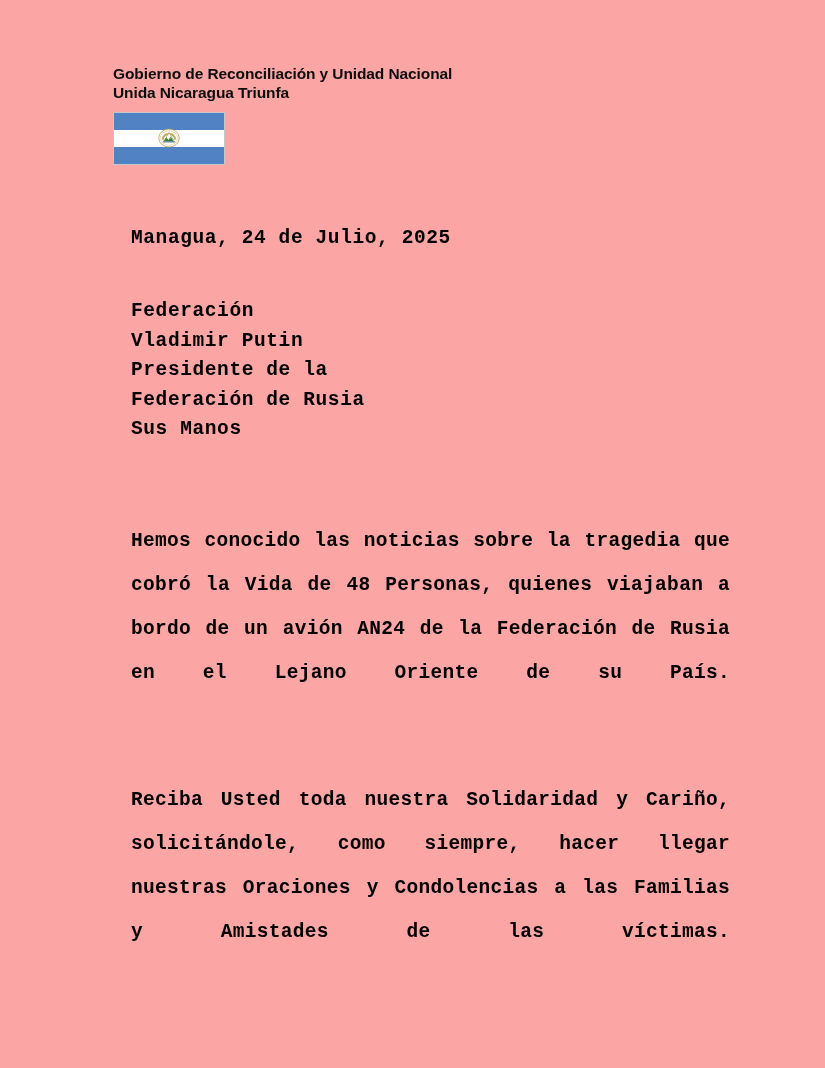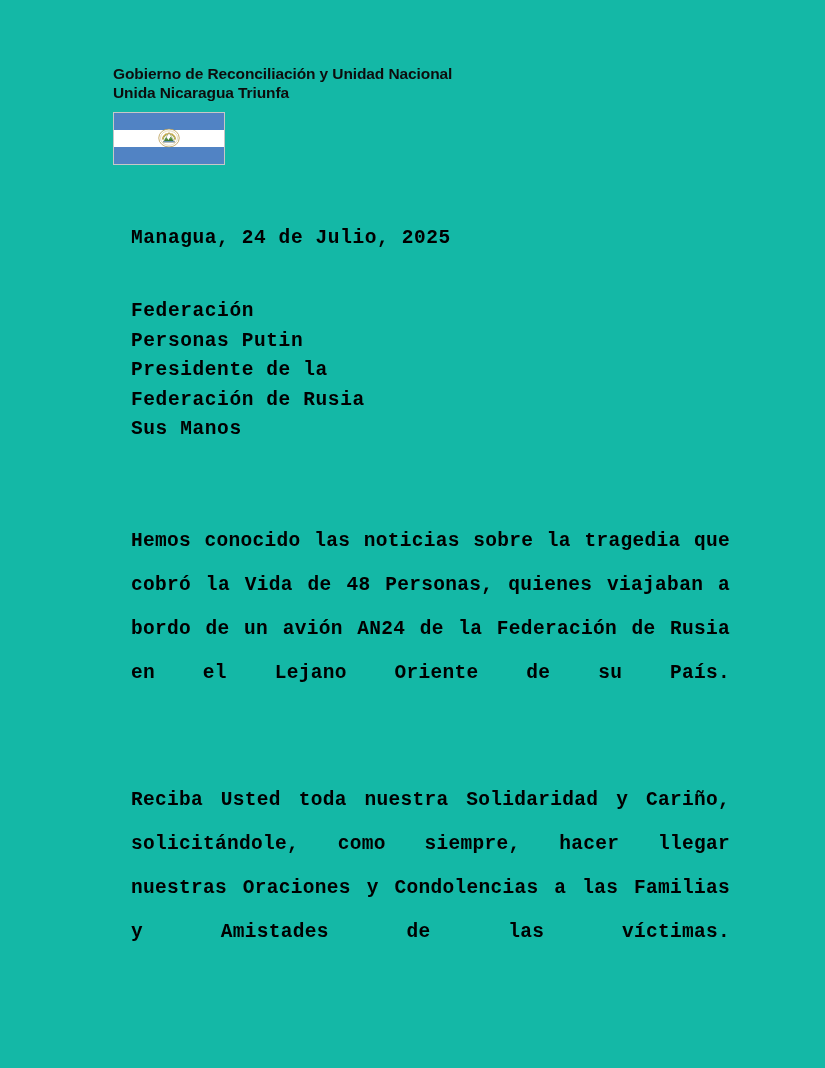--- a/index.html
+++ b/index.html
@@ -12,21 +12,21 @@
     height: 1068px;
     position: relative;
     overflow: hidden;
     font-family: "Liberation Sans", sans-serif;
     -webkit-font-smoothing: antialiased;
   }
 
   .page {
     position: absolute;
     inset: 0;
-    background: #14b8a6;
+    background: #fca5a5;
   }
 
   
   .letterhead {
     position: absolute;
     left: 113px;
     top: 64px;
     width: 620px;
   }
   .letterhead-line {
@@ -162,21 +162,21 @@
   </div>
 
   <div class="letter">
 
     <div class="date-line">Managua, 24 de Julio, 2025</div>
 
     <div class="block-gap-lg"></div>
 
     <div class="addressee">
       <div class="addr-line">Federación</div>
-      <div class="addr-line">Personas Putin</div>
+      <div class="addr-line">Vladimir Putin</div>
       <div class="addr-line">Presidente de la</div>
       <div class="addr-line">Federación de Rusia</div>
       <div class="addr-line">Sus Manos</div>
     </div>
 
     <div class="block-gap-md"></div>
 
 
     <div class="block-gap-sm"></div>
 

